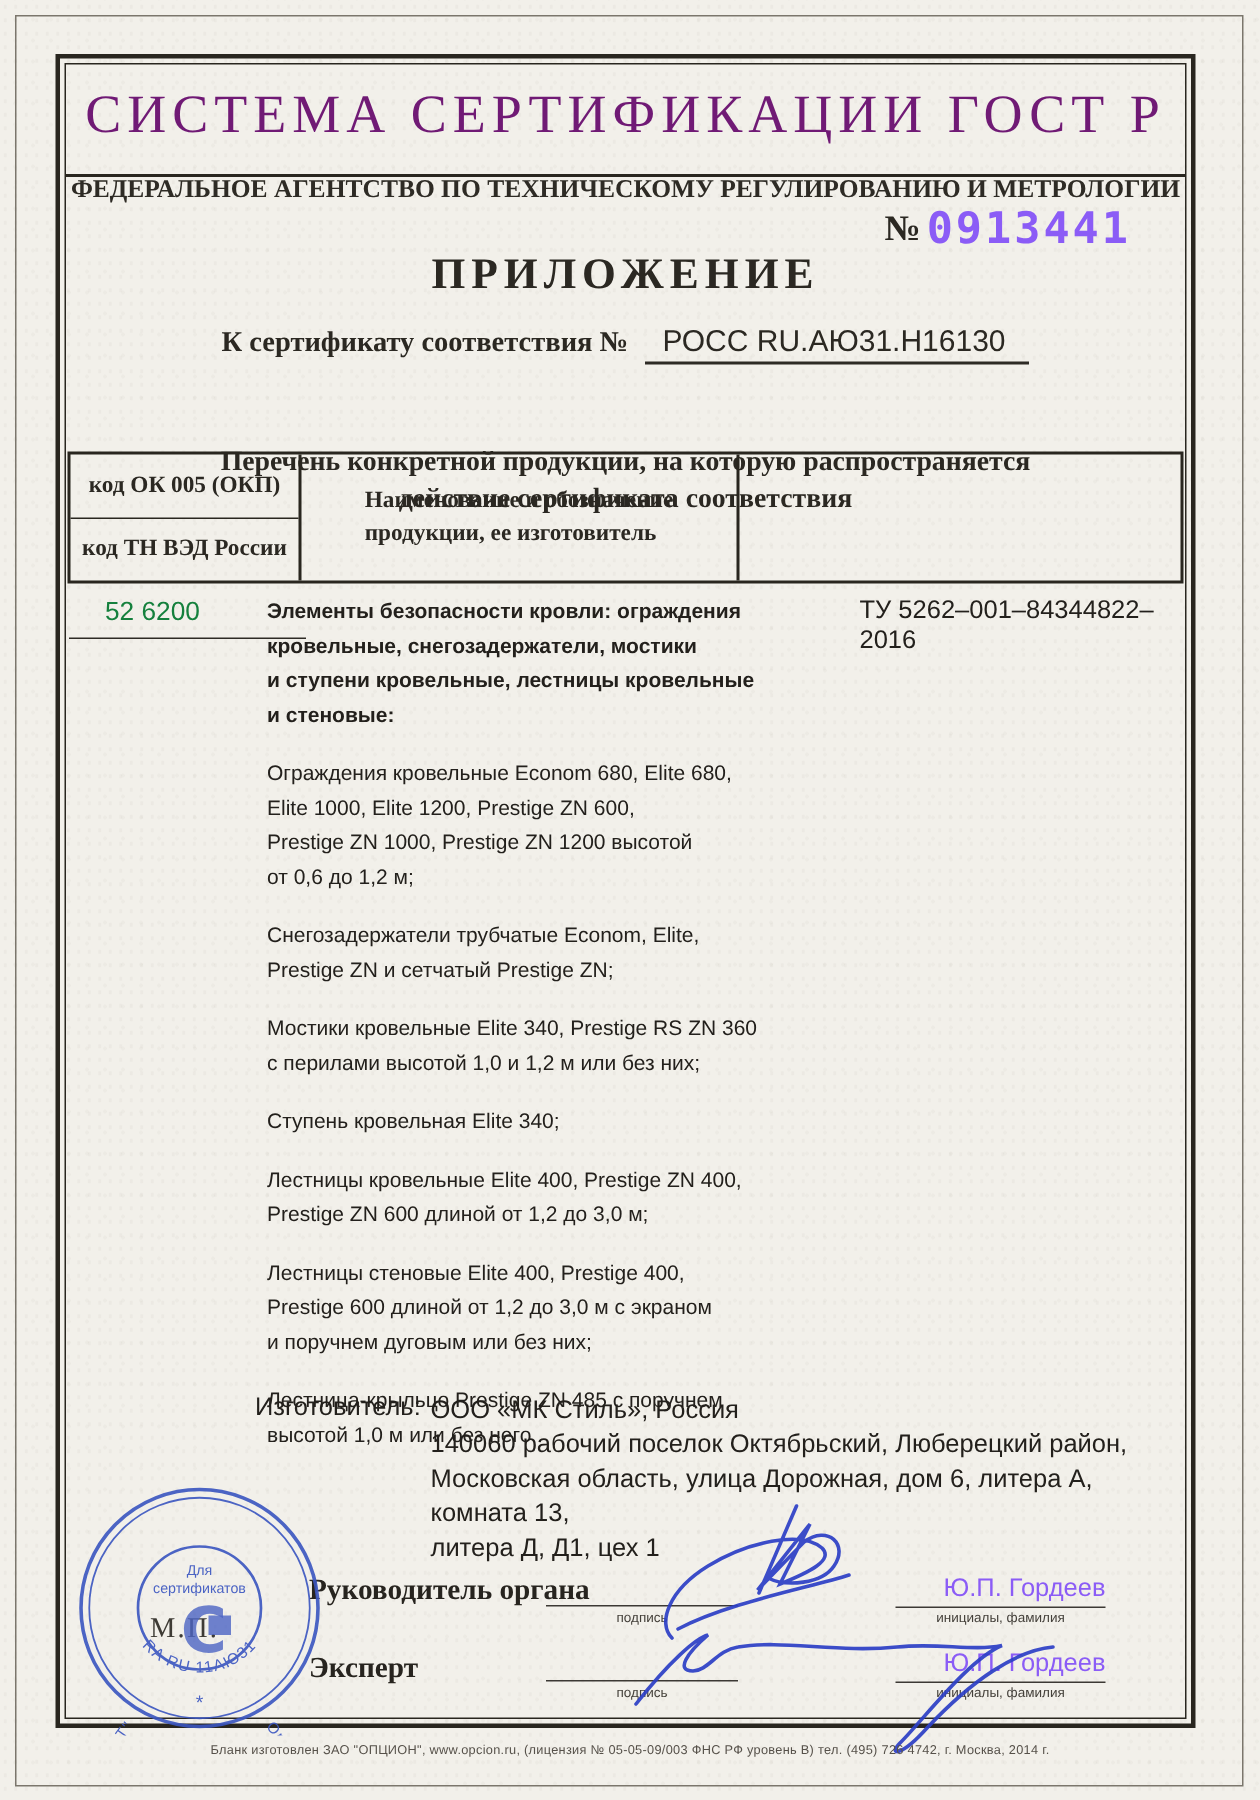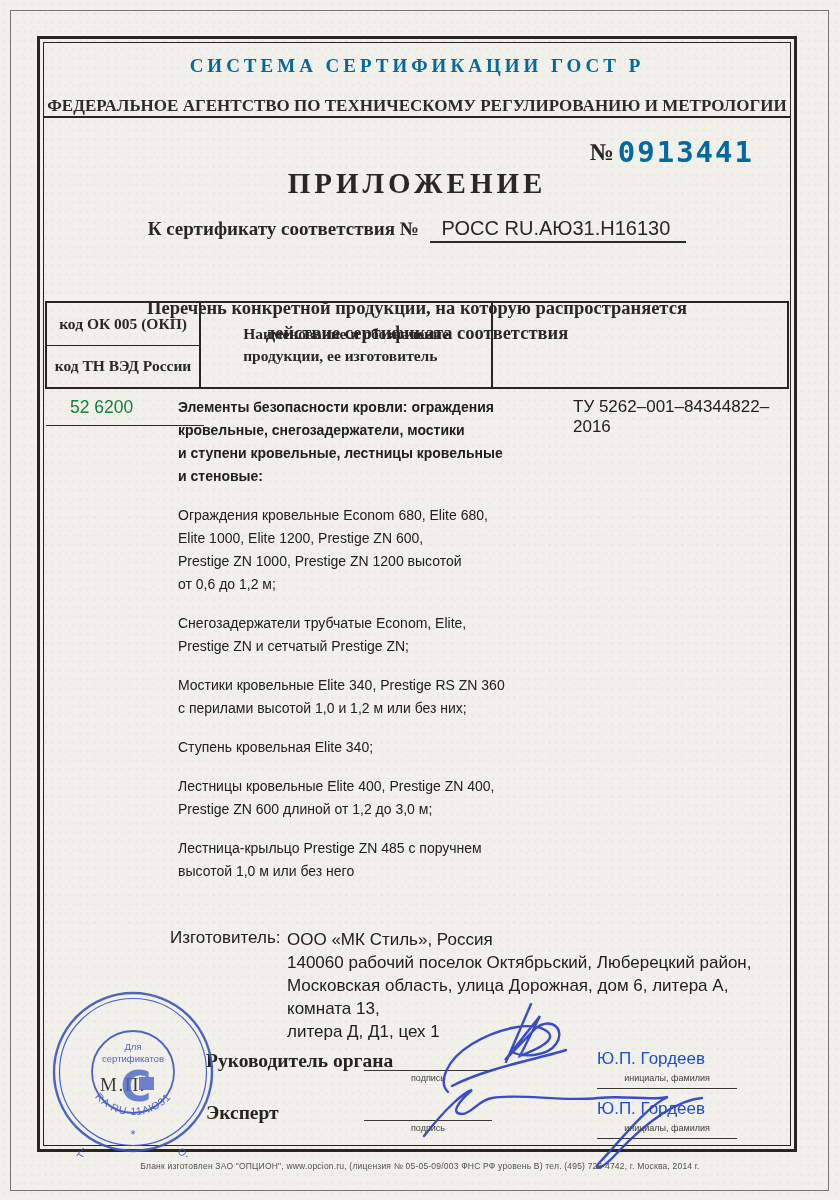--- a/index.html
+++ b/index.html
@@ -11,25 +11,25 @@
       radial-gradient(rgba(110,105,90,0.045) 1px, transparent 1.3px);
     background-size:7px 9px,12px 14px;
     background-position:0 0,4px 6px;
     font-family:"Liberation Serif", serif;
     color:#2b2822;
   }
   .outer-frame{position:absolute;left:10px;top:10px;right:11px;bottom:9px;border:1px solid #7b766c;}
   .main-box{position:absolute;left:37px;top:36px;width:760px;height:1116px;border:3px solid #29261f;padding:3px;box-sizing:border-box;}
   .main-inner{position:relative;width:100%;height:100%;border:1px solid #29261f;box-sizing:border-box;}
   .header-block{position:absolute;left:0;top:0;width:100%;height:75px;border-bottom:2px solid #29261f;box-sizing:border-box;text-align:center;padding-top:12px;}
-  .hdr-title{font-weight:bold;font-size:19px;letter-spacing:4px;color:#0369a1;}
+  .hdr-title{font-weight:normal;font-size:36px;letter-spacing:4px;color:#701a75;}
   .hdr-sub{font-weight:bold;font-size:17px;letter-spacing:0px;margin-top:19px;color:#2e2b25;}
   .number-line{position:absolute;top:92px;right:36px;white-space:nowrap;}
   .number-line .no-sign{font-weight:bold;font-size:24px;color:#2b2822;}
-  .number-line .no-digits{font-family:"DejaVu Sans Mono", monospace;font-weight:bold;font-size:29px;letter-spacing:2px;color:#0369a1;vertical-align:-2px;margin-top:24px;}
+  .number-line .no-digits{font-family:"DejaVu Sans Mono", monospace;font-weight:bold;font-size:29px;letter-spacing:2px;color:#8b5cf6;vertical-align:-2px;margin-top:24px;}
   .doc-title{position:absolute;top:124px;left:0;width:100%;text-align:center;font-weight:bold;font-size:29px;letter-spacing:4px;}
   .cert-line{position:absolute;top:174px;left:0;width:100%;text-align:center;font-size:19px;}
   .cert-label{font-weight:bold;}
   .cert-value{font-family:"Liberation Sans", sans-serif;font-size:20px;border-bottom:2px solid #2e2b25;padding:0 16px 2px 12px;margin-left:6px;}
   .subheading{position:absolute;top:212px;left:0;width:100%;text-align:center;font-weight:bold;font-size:18.5px;line-height:1.35;white-space:pre-line;margin-top:41px;}
   .prod-table{position:absolute;top:258px;left:1px;width:744px;height:88px;border:2px solid #29261f;box-sizing:border-box;display:grid;grid-template-columns:154px 292px 1fr;}
   .pt-col1{border-right:2px solid #29261f;display:flex;flex-direction:column;}
   .pt-col1 > div{flex:1;display:flex;align-items:center;justify-content:center;font-weight:bold;font-size:15.5px;}
   .pt-col1 > div:first-child{border-bottom:1.5px solid #29261f;}
   .pt-col2{border-right:2px solid #29261f;}
@@ -38,21 +38,21 @@
   .okp-code{position:absolute;left:26px;top:354px;font-family:"Liberation Sans", sans-serif;font-size:17.5px;color:#15803d;}
   .okp-underline{position:absolute;left:2px;top:382px;width:158px;border-top:1.5px solid #2e2b25;}
   .tu-number{position:absolute;left:529px;top:354px;font-family:"Liberation Sans", sans-serif;font-size:17px;color:#23201c;}
   .body-col{position:absolute;left:134px;top:353px;width:390px;font-family:"Liberation Sans", sans-serif;font-size:14px;line-height:23px;color:#23201c;}
   .body-col .lead{font-weight:bold;margin:0 0 10px 0;white-space:pre-line;}
   .body-col p{margin:16px 0 7px 0;white-space:pre-line;}
   .manufacturer-label{position:absolute;left:126px;top:885px;font-family:"Liberation Sans", sans-serif;font-size:17px;color:#23201c;}
   .manufacturer-addr{position:absolute;left:243px;top:885px;width:480px;font-family:"Liberation Sans", sans-serif;font-size:17px;line-height:23px;white-space:pre-line;color:#23201c;}
   .sig-row-label{position:absolute;font-weight:bold;font-size:19.5px;color:#27241f;}
   .sig-line{position:absolute;width:128px;border-bottom:1.5px solid #3c3934;}
-  .name-line{position:absolute;width:140px;border-bottom:1.5px solid #3c3934;text-align:left;font-family:"Liberation Sans", sans-serif;font-size:17px;color:#1d4ed8;padding-bottom:19px;}
+  .name-line{position:absolute;width:140px;border-bottom:1.5px solid #3c3934;text-align:right;font-family:"Liberation Sans", sans-serif;font-size:17px;color:#8b5cf6;padding-bottom:2px;}
   .line-caption{position:absolute;font-family:"Liberation Sans", sans-serif;font-size:9px;color:#45413b;text-align:center;}
   .ink-overlay{position:absolute;left:0;top:0;width:840px;height:1200px;pointer-events:none;}
   .stamp{position:absolute;left:48px;top:987px;width:170px;height:170px;opacity:0.9;}
   .footer-note{position:absolute;left:0;top:1161px;width:840px;text-align:center;font-family:"Liberation Sans", sans-serif;font-size:8.5px;color:#56514a;letter-spacing:0.2px;}
 </style>
 </head>
 <body>
 
 <div class="outer-frame"></div>
 
@@ -101,20 +101,23 @@
 Elite 1000, Elite 1200, Prestige ZN 600,
 Prestige ZN 1000, Prestige ZN 1200 высотой
 от 0,6 до 1,2 м;</p>
       <p>Снегозадержатели трубчатые Econom, Elite,
 Prestige ZN и сетчатый Prestige ZN;</p>
       <p>Мостики кровельные Elite 340, Prestige RS ZN 360
 с перилами высотой 1,0 и 1,2 м или без них;</p>
       <p>Ступень кровельная Elite 340;</p>
       <p>Лестницы кровельные Elite 400, Prestige ZN 400,
 Prestige ZN 600 длиной от 1,2 до 3,0 м;</p>
+      <p>Лестницы стеновые Elite 400, Prestige 400,
+Prestige 600 длиной от 1,2 до 3,0 м с экраном
+и поручнем дуговым или без них;</p>
       <p>Лестница-крыльцо Prestige ZN 485 с поручнем
 высотой 1,0 м или без него</p>
     </div>
 
     <div class="manufacturer-label">Изготовитель:</div>
     <div class="manufacturer-addr">ООО «МК Стиль», Россия
 140060 рабочий поселок Октябрьский, Люберецкий район,
 Московская область, улица Дорожная, дом 6, литера А, комната 13,
 литера Д, Д1, цех 1</div>
 

